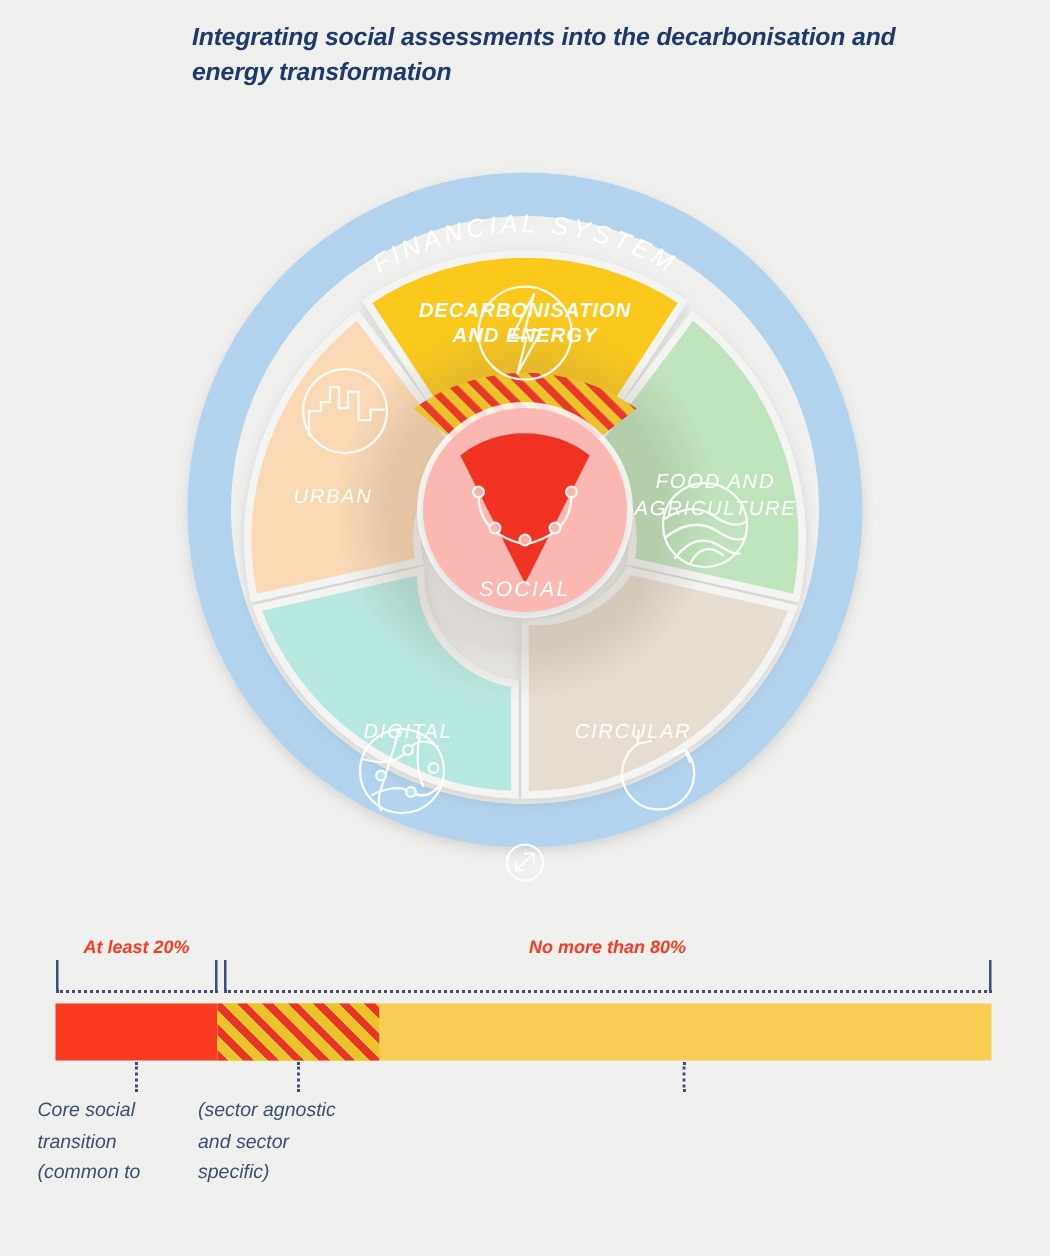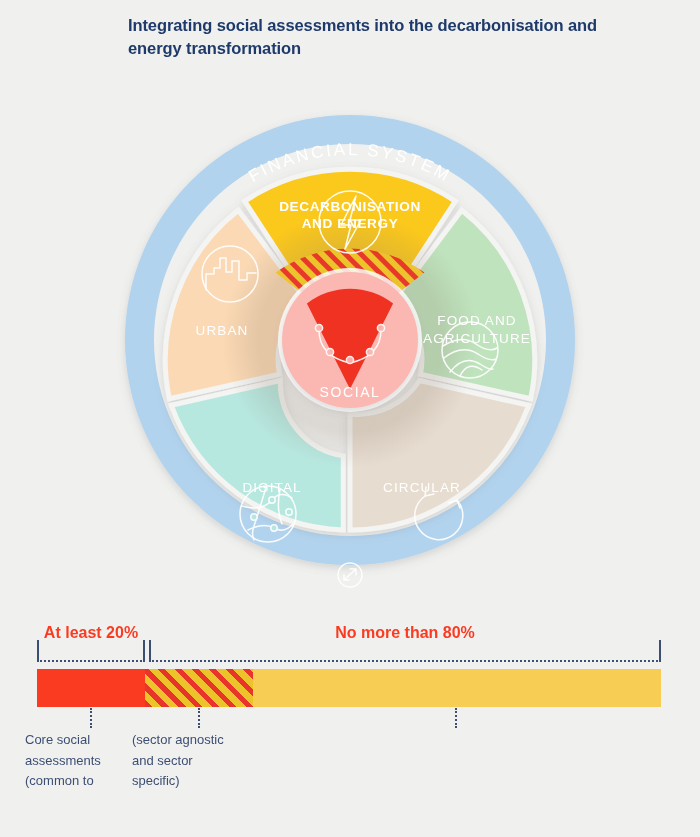--- a/index.html
+++ b/index.html
@@ -12,20 +12,21 @@
     height: 837px;
     background: #f0f0ef;
     font-family: "Liberation Sans", sans-serif;
     overflow: hidden;
     position: relative;
   }
   #page {
     position: relative;
     width: 600px;
     height: 837px;
+    font-style: italic;
   }
 
   
   .title {
     position: absolute;
     left: 128px;
     top: 14px;
     width: 470px;
     font-size: 16.5px;
     font-weight: bold;
@@ -85,21 +86,21 @@
   
   .chart {
     position: absolute;
     left: 0;
     top: 620px;
     width: 700px;
     height: 217px;
   }
   .bracket-label {
     position: absolute;
-    font-size: 16px;
+    font-size: 12px;
     font-weight: bold;
     color: #fb3b21;
     text-align: center;
     white-space: nowrap;
     top: 4px;
   }
   .bracket {
     position: absolute;
     top: 20px;
     height: 22px;
@@ -297,21 +298,21 @@
     <div class="bar bar-solid-red" style="left:37px; width:108px;"></div>
     <div class="bar bar-hatched" style="left:145px; width:108px;"></div>
     <div class="bar bar-solid-yellow" style="left:253px; width:408px;"></div>
 
     <div class="leader" style="left:90px;"></div>
     <div class="leader" style="left:198px;"></div>
     <div class="leader" style="left:455px;"></div>
 
     <div class="cap-label" style="left:90px; width:130px;">
       <div>Core social</div>
-      <div>assessments</div>
+      <div>transition</div>
       <div>(common to</div>
     </div>
 
     <div class="cap-label" style="left:198px; width:132px;">
       <div>(sector agnostic</div>
       <div>and sector</div>
       <div>specific)</div>
     </div>
 
   </div>

